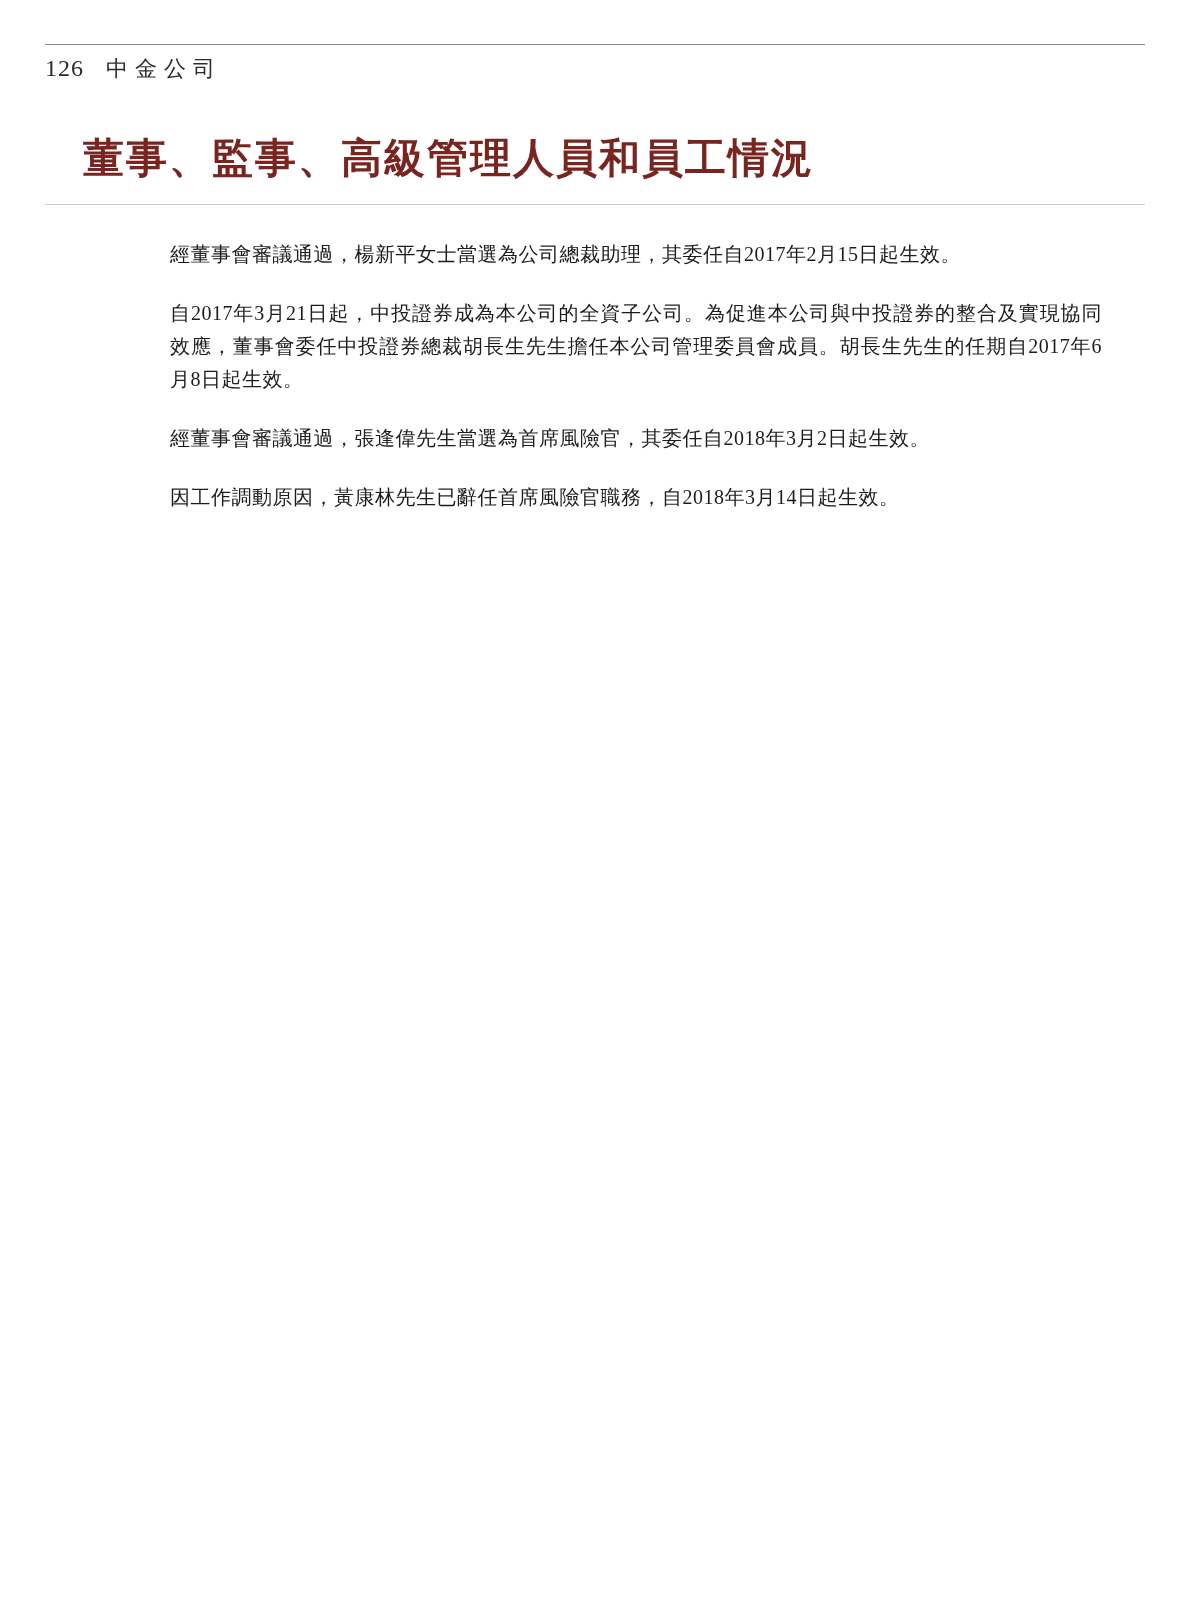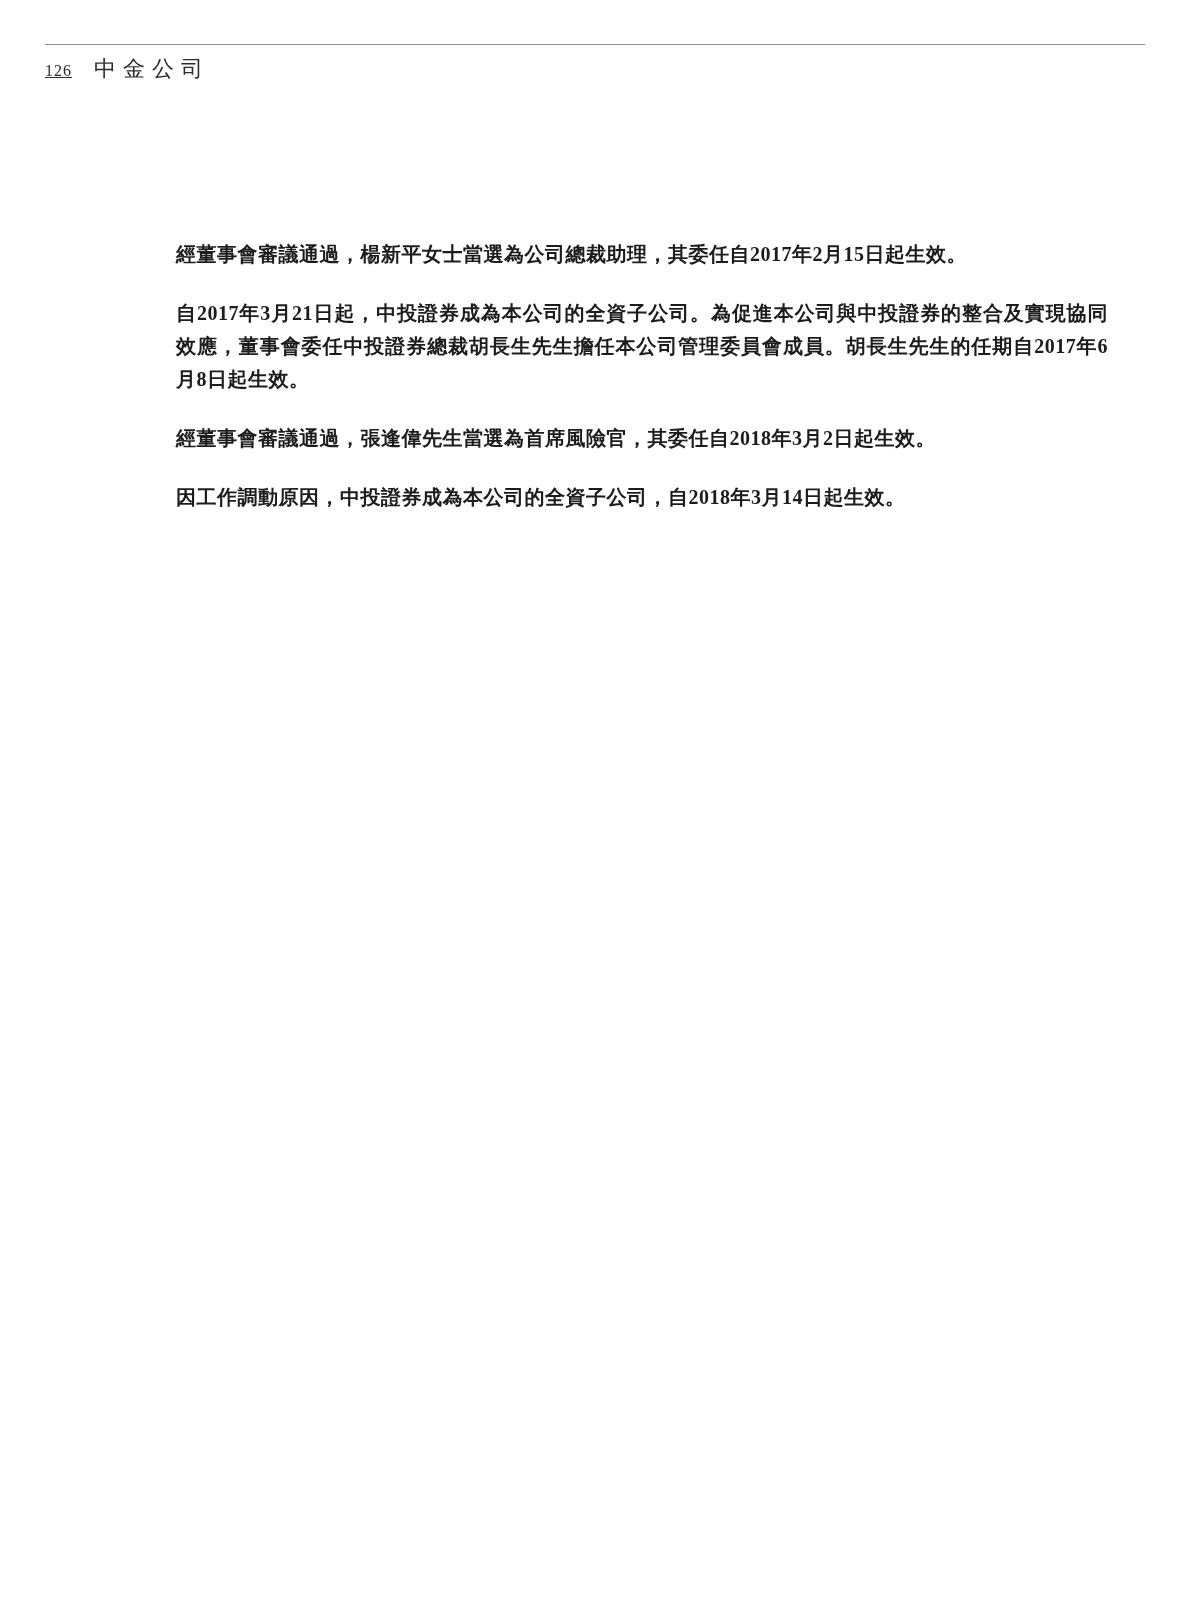--- a/index.html
+++ b/index.html
@@ -27,23 +27,22 @@
   }
   .page-header {
     position: absolute;
     top: 54px;
     left: 45px;
     display: flex;
     align-items: baseline;
     color: #2b2b2b;
   }
   .page-number {
-    font-size: 16px;
+    font-size: 24px;
     letter-spacing: 1px;
-    text-decoration: underline;
   }
   .company-name {
     font-size: 22px;
     margin-left: 22px;
     letter-spacing: 7px;
   }
   .title-block {
     position: absolute;
     top: 128px;
     left: 45px;
@@ -55,44 +54,46 @@
     margin: 0;
     font-size: 41px;
     font-weight: bold;
     letter-spacing: 2px;
     color: #7a241f;
     line-height: 1.5;
   }
   .body-block {
     position: absolute;
     top: 238px;
-    left: 176px;
+    left: 170px;
     width: 932px;
     color: #1c1c1c;
-    font-weight: bold;
   }
   .body-block p {
     margin: 0 0 26px 0;
     font-size: 20px;
     line-height: 33px;
     text-align: justify;
     letter-spacing: 0.5px;
   }
 </style>
 </head>
 <body>
 
 <div class="page">
   <hr class="top-rule">
 
   <div class="page-header">
     <span class="page-number">126</span>
     <span class="company-name">中金公司</span>
   </div>
 
+  <div class="title-block">
+    <h1 class="doc-title">董事、監事、高級管理人員和員工情況</h1>
+  </div>
 
   <div class="body-block">
     <p>經董事會審議通過，楊新平女士當選為公司總裁助理，其委任自2017年2月15日起生效。</p>
     <p>自2017年3月21日起，中投證券成為本公司的全資子公司。為促進本公司與中投證券的整合及實現協同效應，董事會委任中投證券總裁胡長生先生擔任本公司管理委員會成員。胡長生先生的任期自2017年6月8日起生效。</p>
     <p>經董事會審議通過，張逢偉先生當選為首席風險官，其委任自2018年3月2日起生效。</p>
-    <p>因工作調動原因，中投證券成為本公司的全資子公司，自2018年3月14日起生效。</p>
+    <p>因工作調動原因，黃康林先生已辭任首席風險官職務，自2018年3月14日起生效。</p>
   </div>
 </div>
 
 </body></html>

